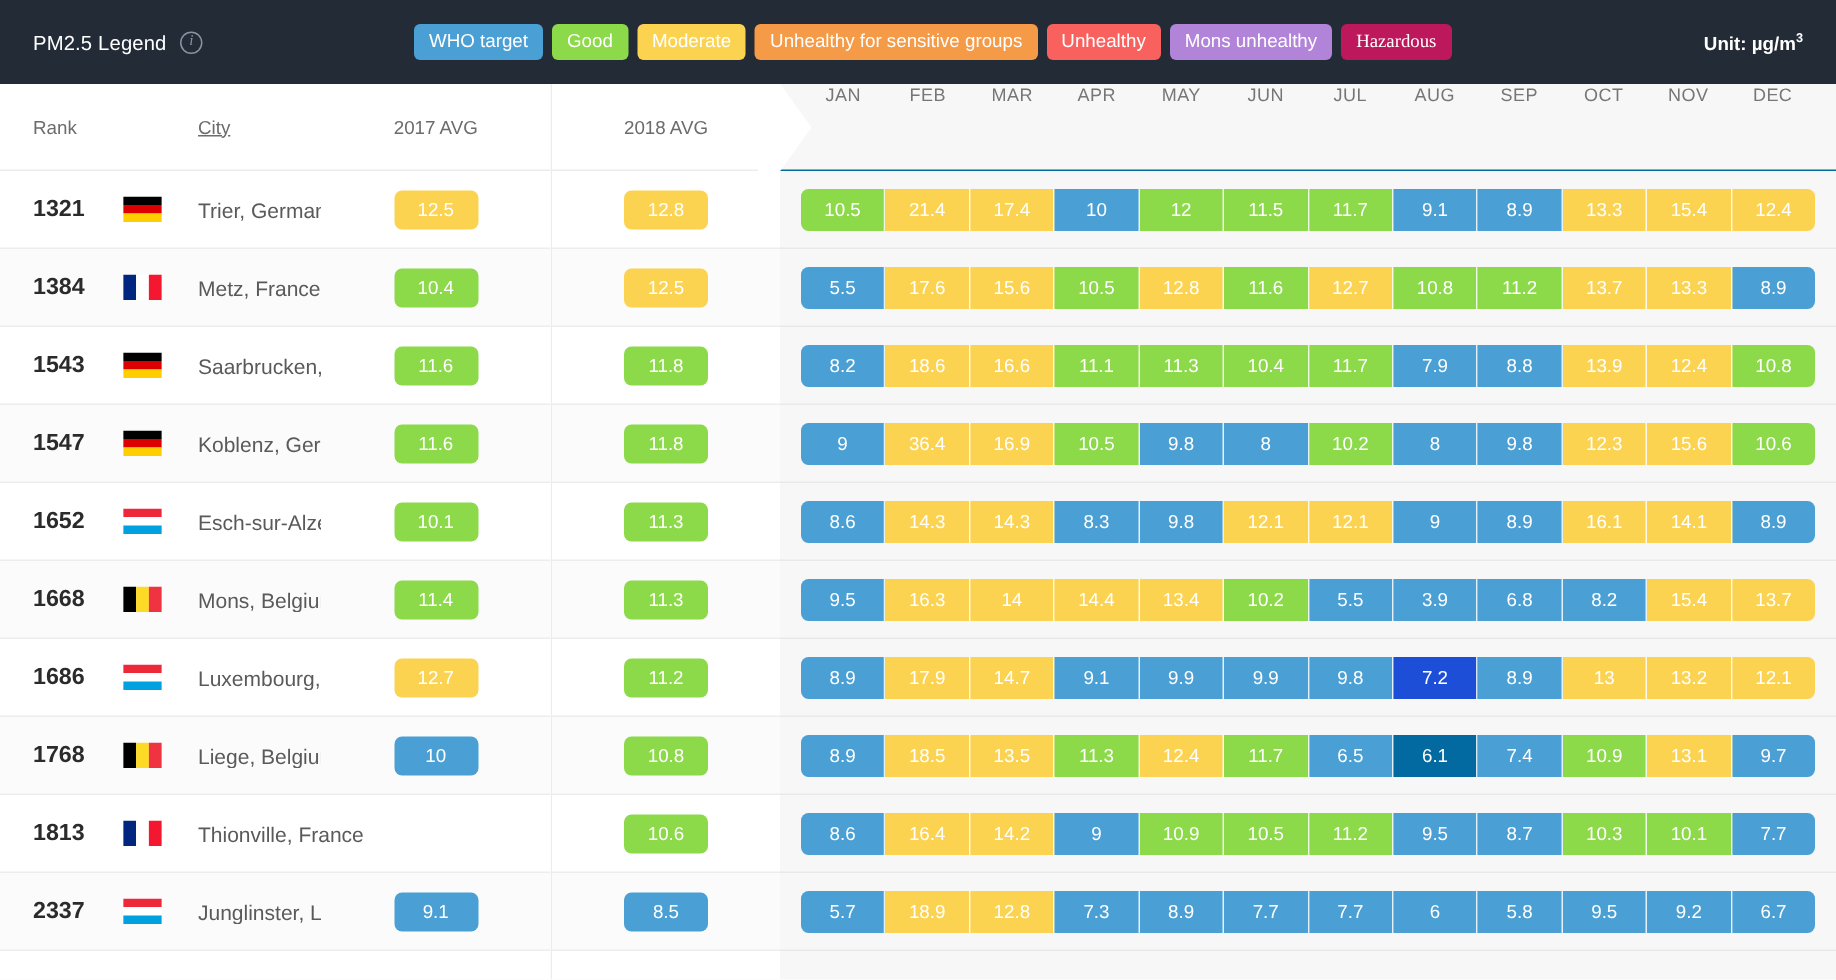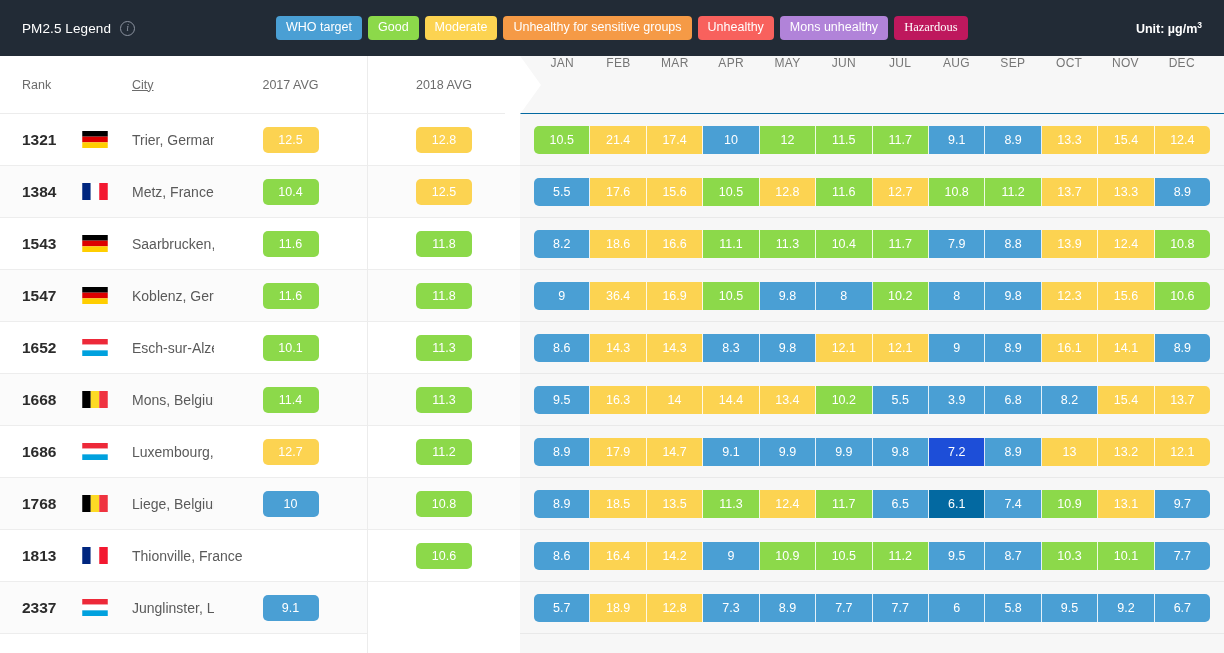--- a/index.html
+++ b/index.html
@@ -363,20 +363,23 @@
       </div>
       <div class="row">
         <span class="pill" style="background:#8cd94a">11.2</span>
       </div>
       <div class="row alt">
         <span class="pill" style="background:#8cd94a">10.8</span>
       </div>
       <div class="row">
         <span class="pill" style="background:#8cd94a">10.6</span>
       </div>
+      <div class="row alt">
+        <span class="pill" style="background:#4a9fd4">8.5</span>
+      </div>
     </div>
   <div class="col-left" id="col-left">
       <div class="hrow">
         <div class="h-rank">Rank</div>
         <div class="h-flag"></div>
         <div class="h-city">City</div>
         <div class="h-avg">2017 AVG</div>
       </div>
       <div class="row">
         <div class="c-rank">1321</div>

